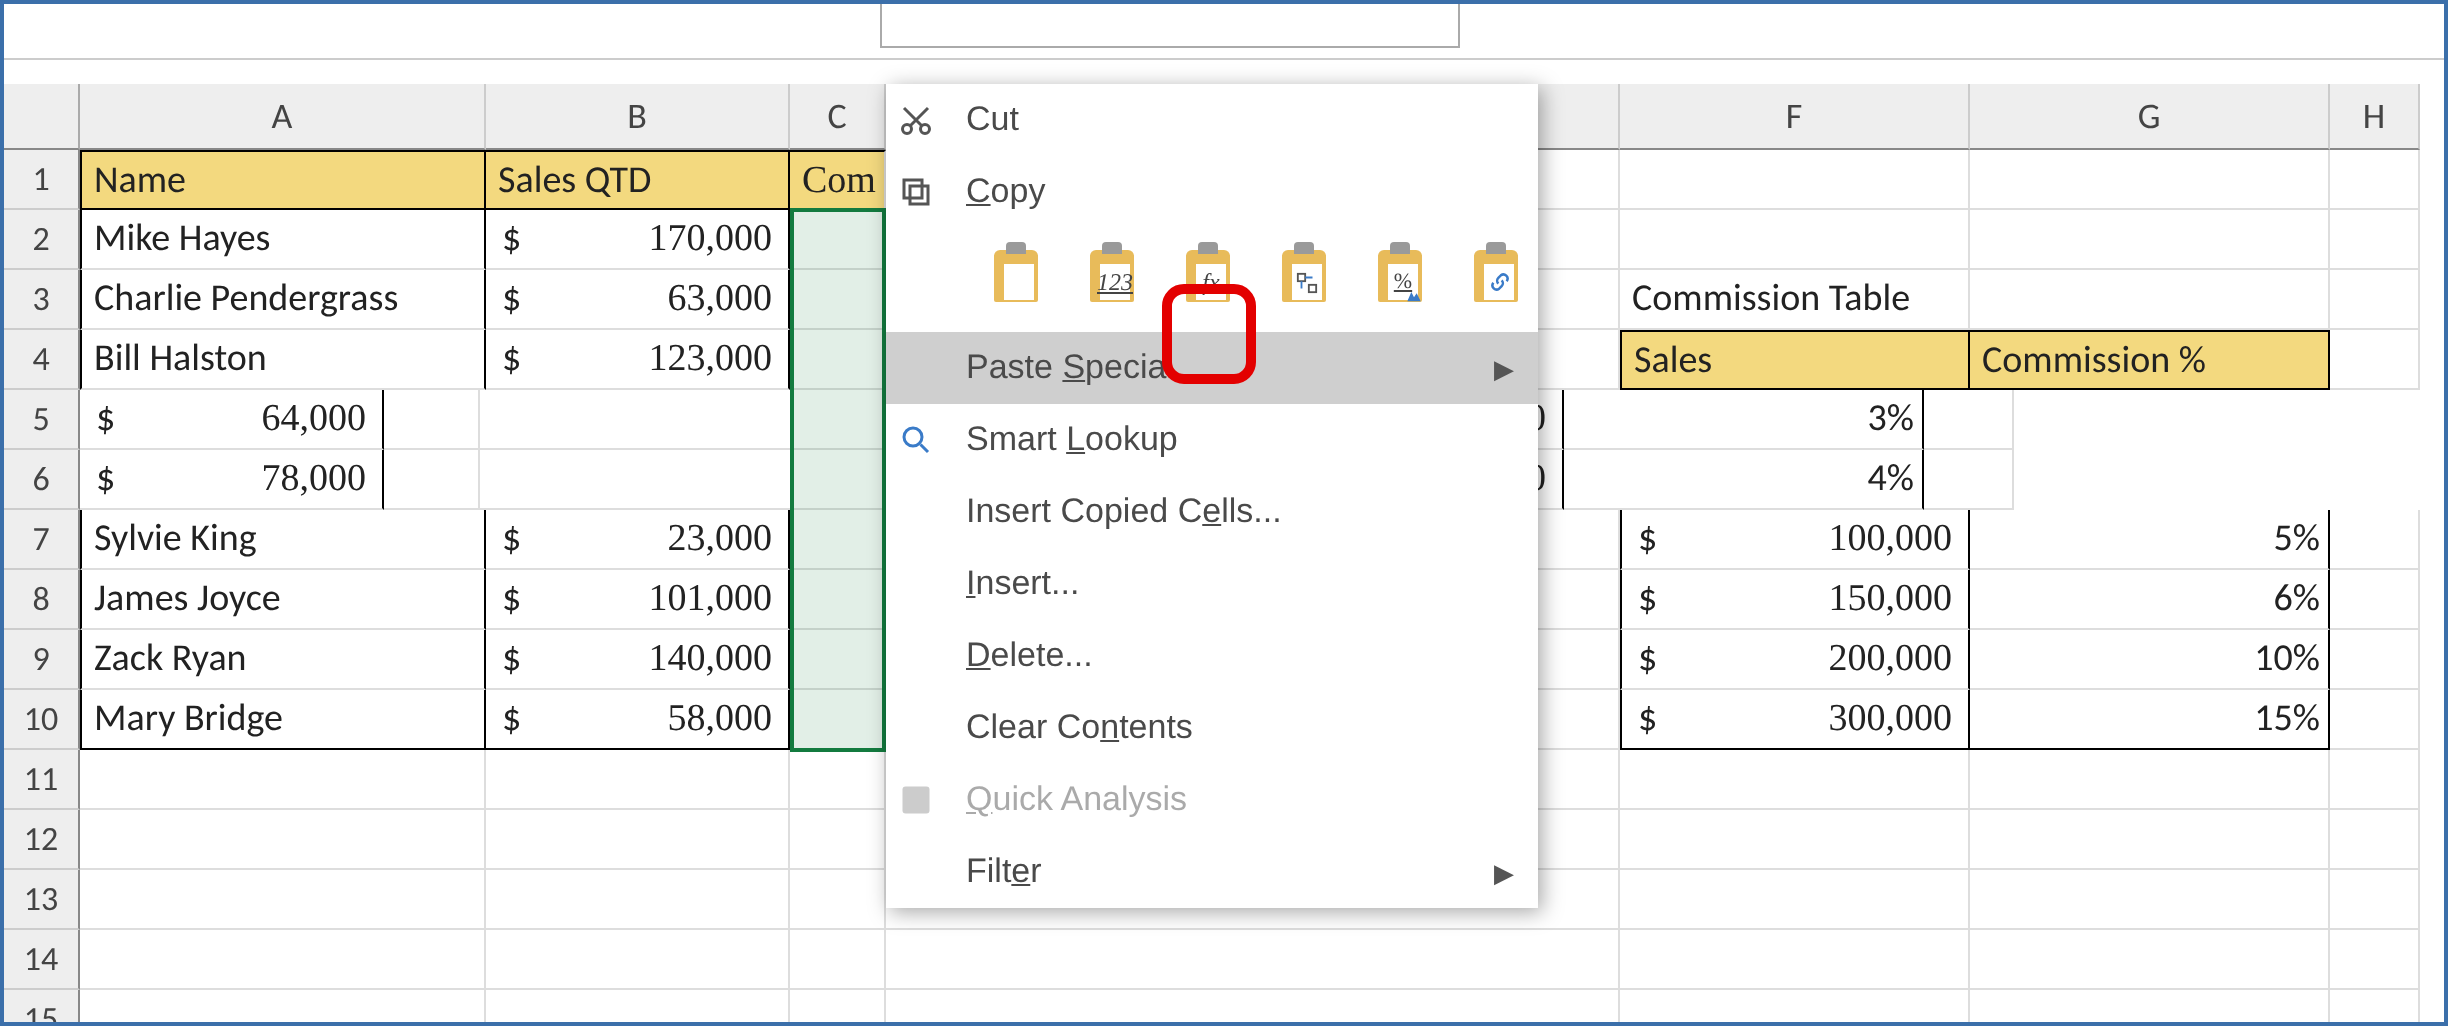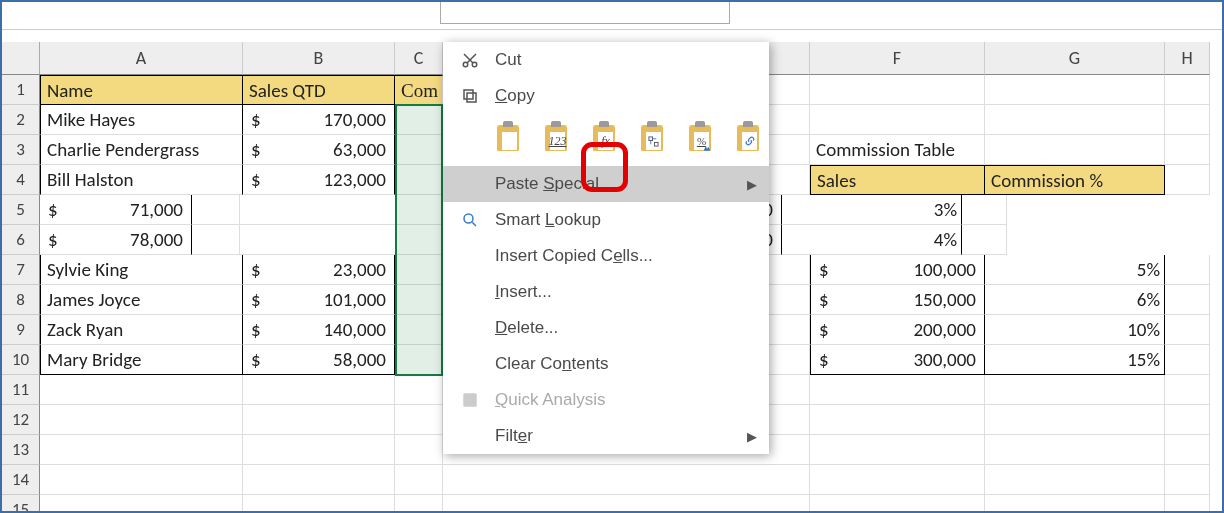--- a/index.html
+++ b/index.html
@@ -13,25 +13,25 @@
   .rows { }
   .row { display: flex; height: 30px; }
   .rh { width: 38px; background: #eee; border-right: 1px solid #888; border-bottom: 1px solid #ccc; text-align: center; line-height: 30px; color: #444; font-size: 17px; }
   .cell { border-right: 1px solid #ddd; border-bottom: 1px solid #ddd; padding: 0 6px; line-height: 30px; color: #222; background: #fff; overflow:hidden; white-space:nowrap;}
   .hdr-yellow { background: #f3d97f; font-weight: normal; }
   .bt { border-top: 1px solid #000 !important; }
   .bb { border-bottom: 1px solid #000 !important; }
   .bl { border-left: 1px solid #000 !important; }
   .br { border-right: 1px solid #000 !important; }
   .money { display:flex; justify-content:space-between; }
-  .money .sym{ padding-left:2px;} .money .val{ padding-right:2px;}
+  .money .sym{ padding-left:2px;} .money .val{ padding-right:2px;font-family:Liberation Serif, serif;}
   .pct { text-align: right; padding-right:4px; }
   .sel-outline { position:absolute; border:2px solid #137b3f; pointer-events:none; background: rgba(20,120,60,0.12);}
   .ctx-menu { position: absolute; left: 441px; top: 40px; width: 326px; background: #fff; box-shadow: 2px 2px 10px rgba(0,0,0,0.35); font-family: 'Segoe UI', sans-serif; font-size: 17px; color: #4a4a4a; z-index: 100; }
-  .ctx-item { display:flex; align-items:center; height: 36px; padding: 0 12px 0 16px; gap: 14px; }
+  .ctx-item { display:flex; align-items:center; height: 36px; padding: 0 12px 0 4px; gap: 14px; }
   .ctx-item.hover { background: #cfcfcf; }
   .ctx-item.disabled { color: #aaa; }
   .ctx-item .icon { width: 22px; height:22px; display:flex; align-items:center; justify-content:center; color:#666; }
   .ctx-item .lbl u { text-decoration: underline; }
   .ctx-item .arrow { margin-left:auto; color:#555; font-size:13px; }
   .paste-opts { padding: 4px 0 10px 46px; display:flex; gap:10px; }
   .paste-btn { width:38px; height:38px; border:1px solid transparent; display:flex; align-items:center; justify-content:center; }
   .clipb { width:22px; height:28px; position:relative; }
   .clipb .board { position:absolute; inset:2px 0 0 0; background:#e8bb5a; border-radius:3px 3px 1px 1px; }
   .clipb .clip { position:absolute; top:-2px; left:50%; transform:translateX(-50%); width:10px; height:6px; background:#9a9a9a; border-radius:2px 2px 0 0; }
@@ -119,21 +119,21 @@
         <div class="cell" style="width: 41px;"></div>
         <div class="cell wF hdr-yellow bt bb bl br">Sales</div>
         <div class="cell wG hdr-yellow bt bb br">Commission %</div>
         <div class="cell wH"></div>
       </div>
       <div class="row">
         <div class="rh">5</div>
         <div class="cell wB br">
           <div class="money">
             <span class="sym">$</span>
-            <span class="val">71,000</span>
+            <span class="val">64,000</span>
           </div>
         </div>
         <div class="cell" style="width: 48px;"></div>
         <div class="cell" style="width: 326px; border-right: none;"></div>
         <div class="cell" style="width: 41px;"></div>
         <div class="cell wF bl br">
           <div class="money">
             <span class="sym">$</span>
             <span class="val">40,000</span>
           </div>

